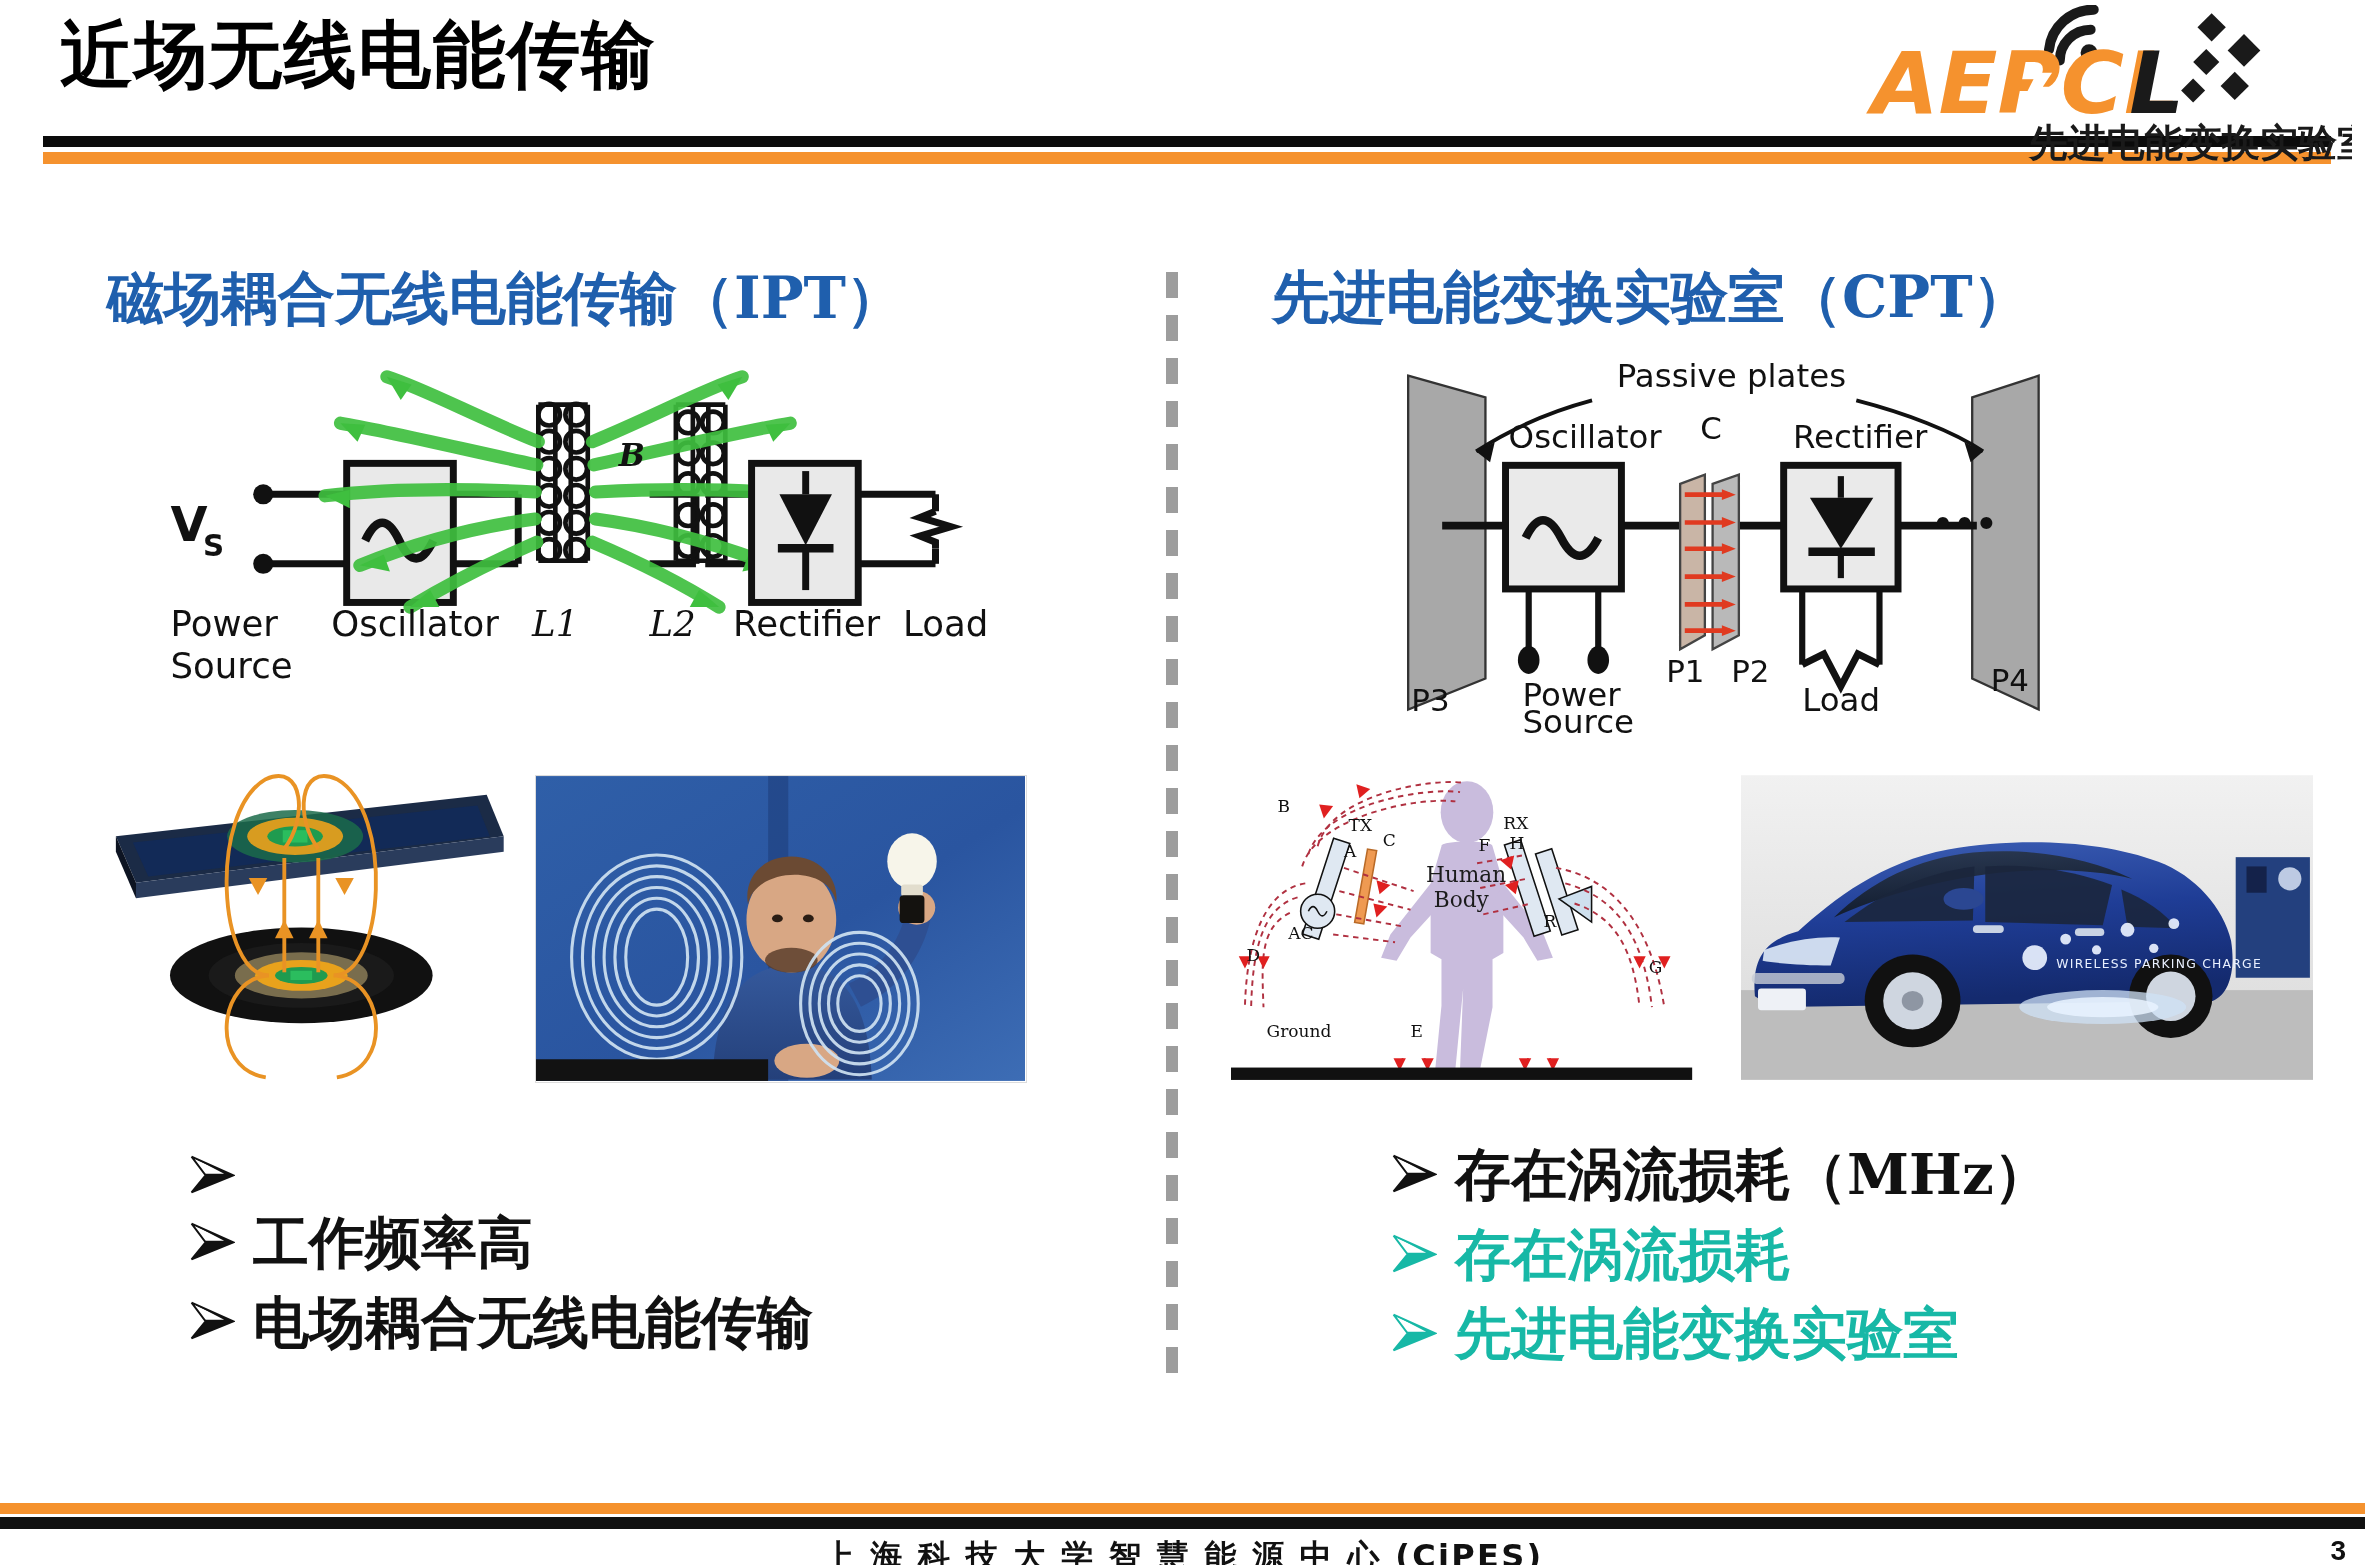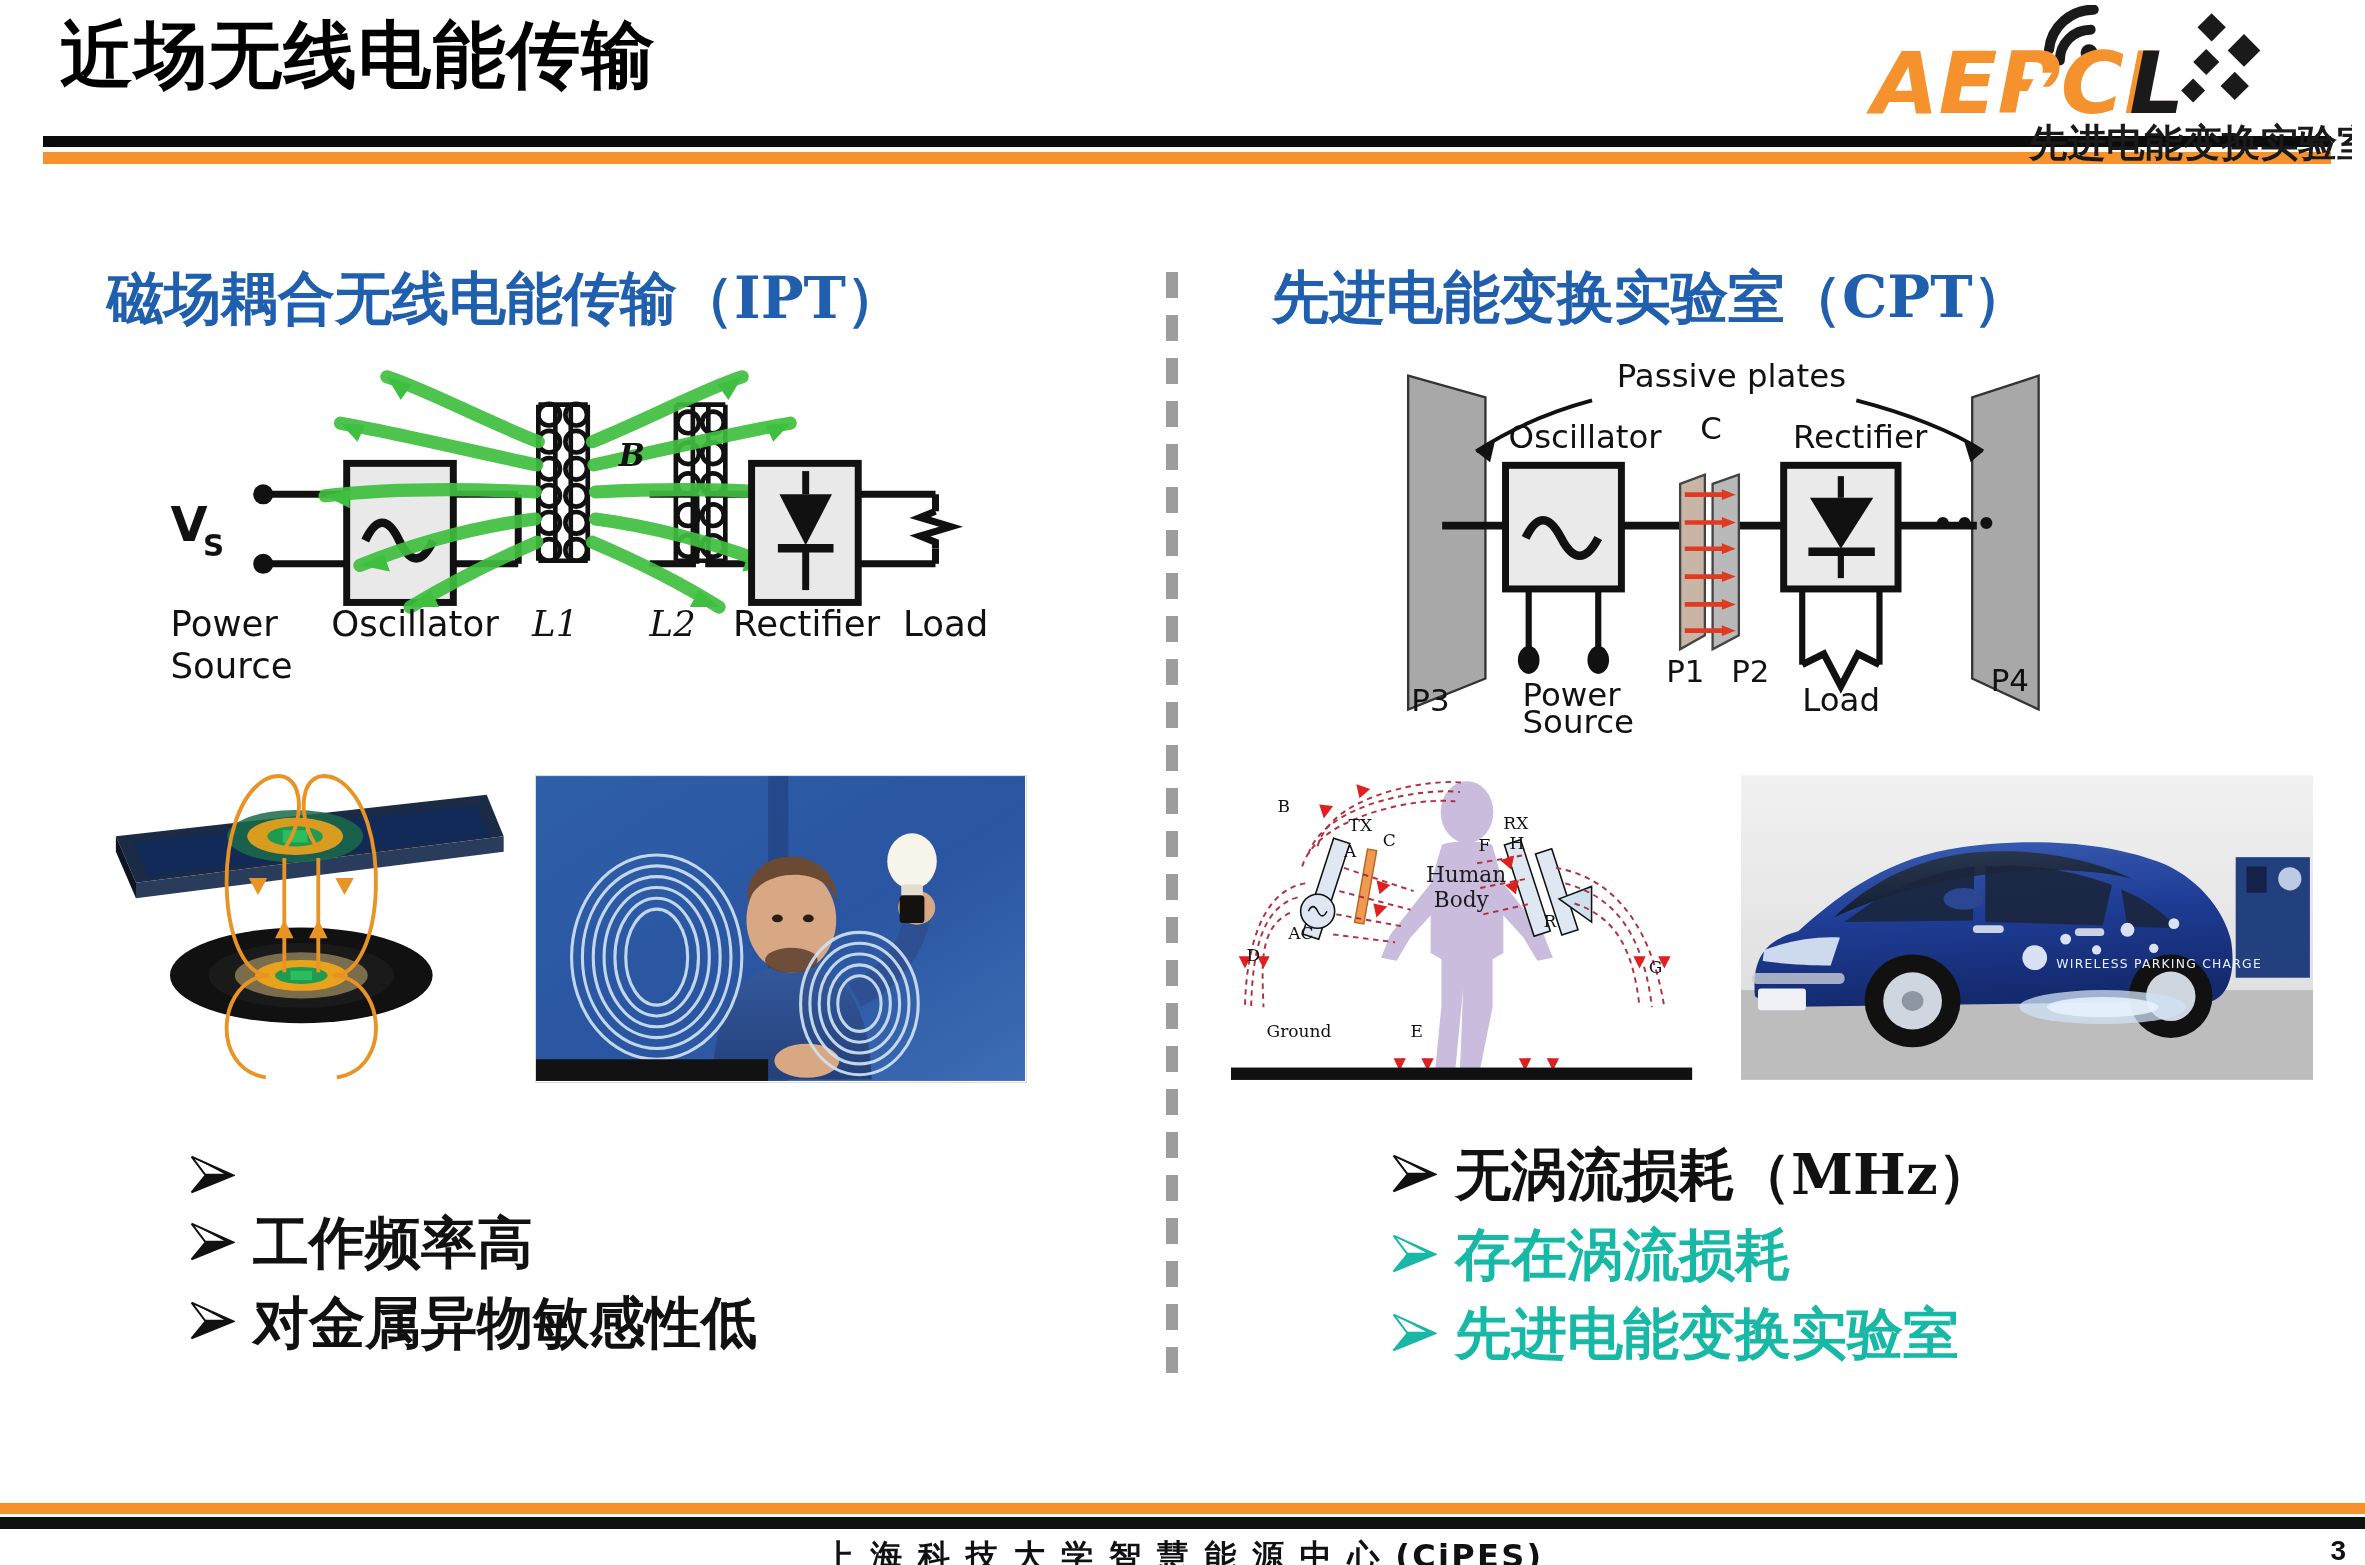--- a/index.html
+++ b/index.html
@@ -568,34 +568,34 @@
     <span class="btext">工作频率高</span>
   </div>
   <div class="bullet">
     <span class="marker">
       <svg width="45" height="39" viewBox="0 0 58 50">
           <polygon points="2,2 56,26 2,48 20,26" fill="#111"></polygon>
           <polygon points="2,2 44,24 18,24" fill="#fff"></polygon>
           <polyline points="2,2 56,26 2,48 20,26 2,2" fill="none" stroke="#111" stroke-width="2.5"></polyline>
         </svg>
     </span>
-    <span class="btext">对金属异物敏感性低</span>
+    <span class="btext">电场耦合无线电能传输</span>
   </div>
 </div>
 
 <div class="bullets" id="bullets-cpt">
   <div class="bullet">
     <span class="marker">
       <svg width="45" height="39" viewBox="0 0 58 50">
           <polygon points="2,2 56,26 2,48 20,26" fill="#111"></polygon>
           <polygon points="2,2 44,24 18,24" fill="#fff"></polygon>
           <polyline points="2,2 56,26 2,48 20,26 2,2" fill="none" stroke="#111" stroke-width="2.5"></polyline>
         </svg>
     </span>
-    <span class="btext">无涡流损耗（MHz）</span>
+    <span class="btext">存在涡流损耗（MHz）</span>
   </div>
   <div class="bullet teal">
     <span class="marker">
       <svg width="45" height="39" viewBox="0 0 58 50">
           <polygon points="2,2 56,26 2,48 20,26" fill="#17B8A6"></polygon>
           <polygon points="2,2 44,24 18,24" fill="#fff"></polygon>
           <polyline points="2,2 56,26 2,48 20,26 2,2" fill="none" stroke="#17B8A6" stroke-width="2.5"></polyline>
         </svg>
     </span>
     <span class="btext">存在涡流损耗</span>

